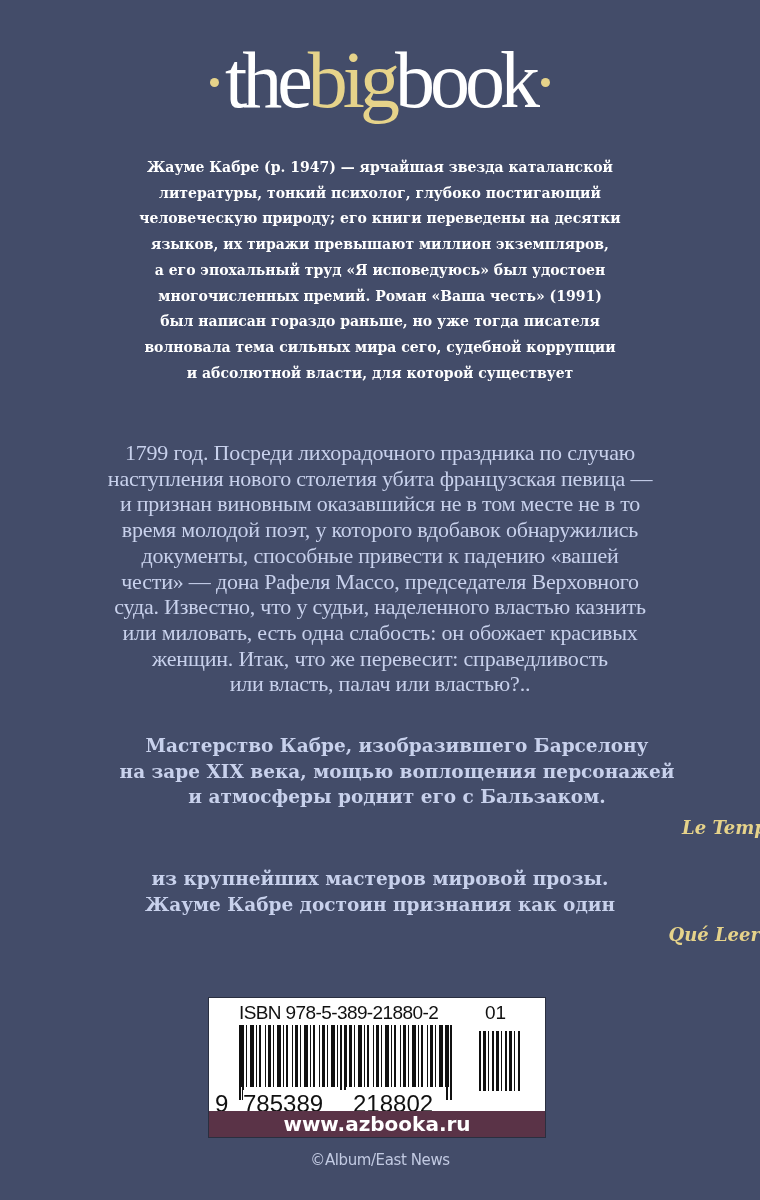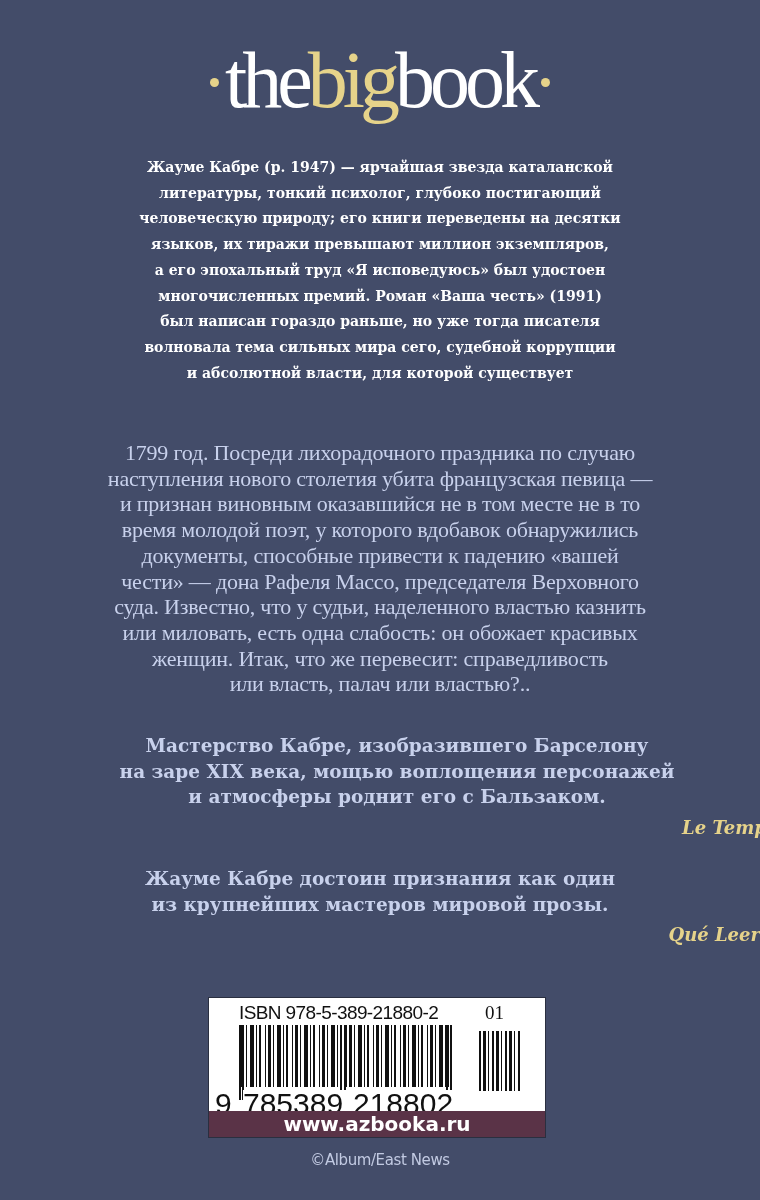--- a/index.html
+++ b/index.html
@@ -47,38 +47,38 @@
     position: absolute; left: 208px; top: 997px; width: 338px; height: 141px;
     background: #ffffff; border: 1px solid #2a2f40; box-sizing: border-box;
   }
   .isbn-text {
     position: absolute; left: 30px; top: 4px;
     font-family: "Liberation Sans", sans-serif; font-size: 19px; color: #111;
     letter-spacing: -0.6px;
   }
   .addon-text {
     position: absolute; left: 276px; top: 4px;
-    font-family: Liberation Serif, serif; font-size: 19px; color: #111;
+    font-family: Liberation Sans, sans-serif; font-size: 19px; color: #111;
   }
   .bars {
     position: absolute; left: 32px; top: 27px; width: 208px; height: 62px;
     background: repeating-linear-gradient(90deg,
       #111 0 3px, #fff 3px 5px, #111 5px 6px, #fff 6px 9px,
       #111 9px 13px, #fff 13px 15px, #111 15px 16px, #fff 16px 18px,
       #111 18px 20px, #fff 20px 24px, #111 24px 25px, #fff 25px 27px);
   }
   .guard { position: absolute; width: 2px; background: #111; top: 27px; height: 75px; }
   .addon-bars {
     position: absolute; left: 270px; top: 33px; width: 42px; height: 60px;
     background: repeating-linear-gradient(90deg,
       #111 0 2px, #fff 2px 4px, #111 4px 7px, #fff 7px 9px, #111 9px 10px, #fff 10px 13px);
   }
   .barcode-digits {
     position: absolute; left: 6px; top: 92px;
-    font-family: "Liberation Sans", sans-serif; font-size: 30px; color: #111;
+    font-family: "Liberation Sans", sans-serif; font-size: 24px; color: #111;
     white-space: nowrap; line-height: 28px;
   }
   .barcode-digits span { display: inline-block; }
   .site-band {
     position: absolute; left: 0; bottom: 0; width: 100%; height: 26px;
     background: #5a3347;
     color: #ffffff; text-align: center;
     font-family: "DejaVu Sans", sans-serif; font-weight: bold; font-size: 20px;
     line-height: 26px;
   }
@@ -121,22 +121,22 @@
 </div>
 
 <div class="para p3">
   <span class="line">Мастерство Кабре, изобразившего Барселону</span>
   <span class="line">на заре XIX века, мощью воплощения персонажей</span>
   <span class="line">и атмосферы роднит его с Бальзаком.</span>
   <span class="source">Le Temps</span>
 </div>
 
 <div class="para p4">
+  <span class="line">из крупнейших мастеров мировой прозы.</span>
   <span class="line">Жауме Кабре достоин признания как один</span>
-  <span class="line">из крупнейших мастеров мировой прозы.</span>
   <span class="source">Qué Leer</span>
 </div>
 
 <div class="barcode-box">
   <span class="isbn-text">ISBN 978-5-389-21880-2</span>
   <span class="addon-text">01</span>
   <div class="guard" style="left:30px"></div>
   <div class="guard" style="left:33px"></div>
   <div class="bars"></div>
   <div class="guard" style="left:131px"></div>

